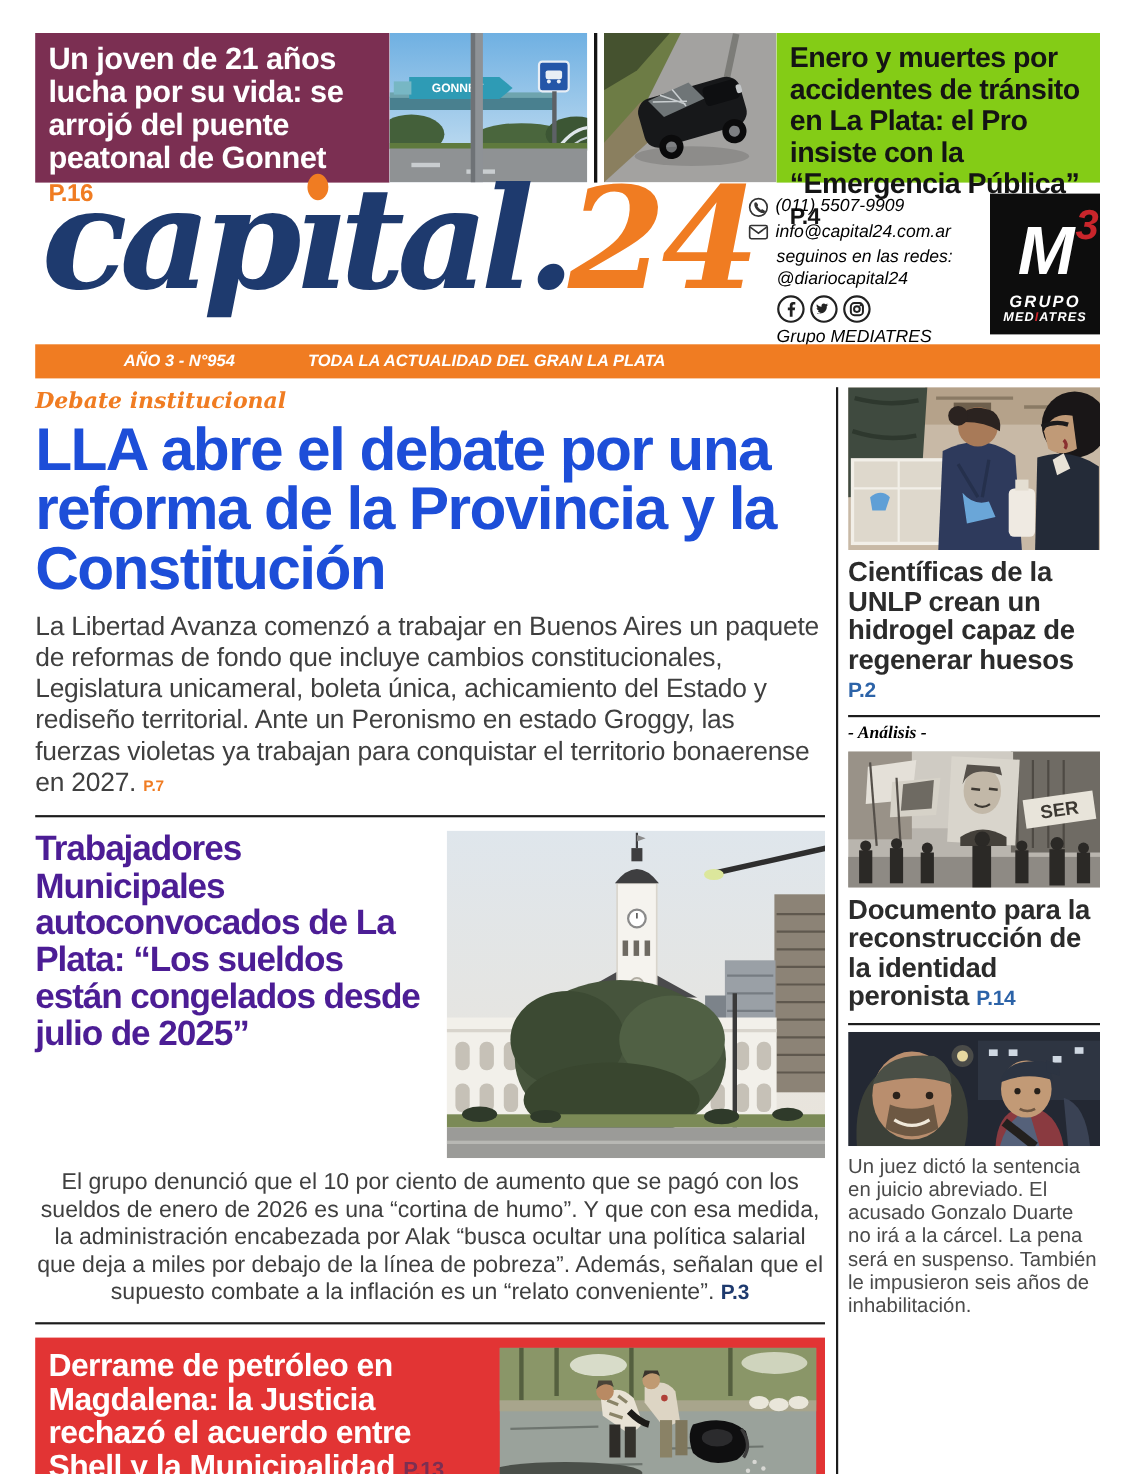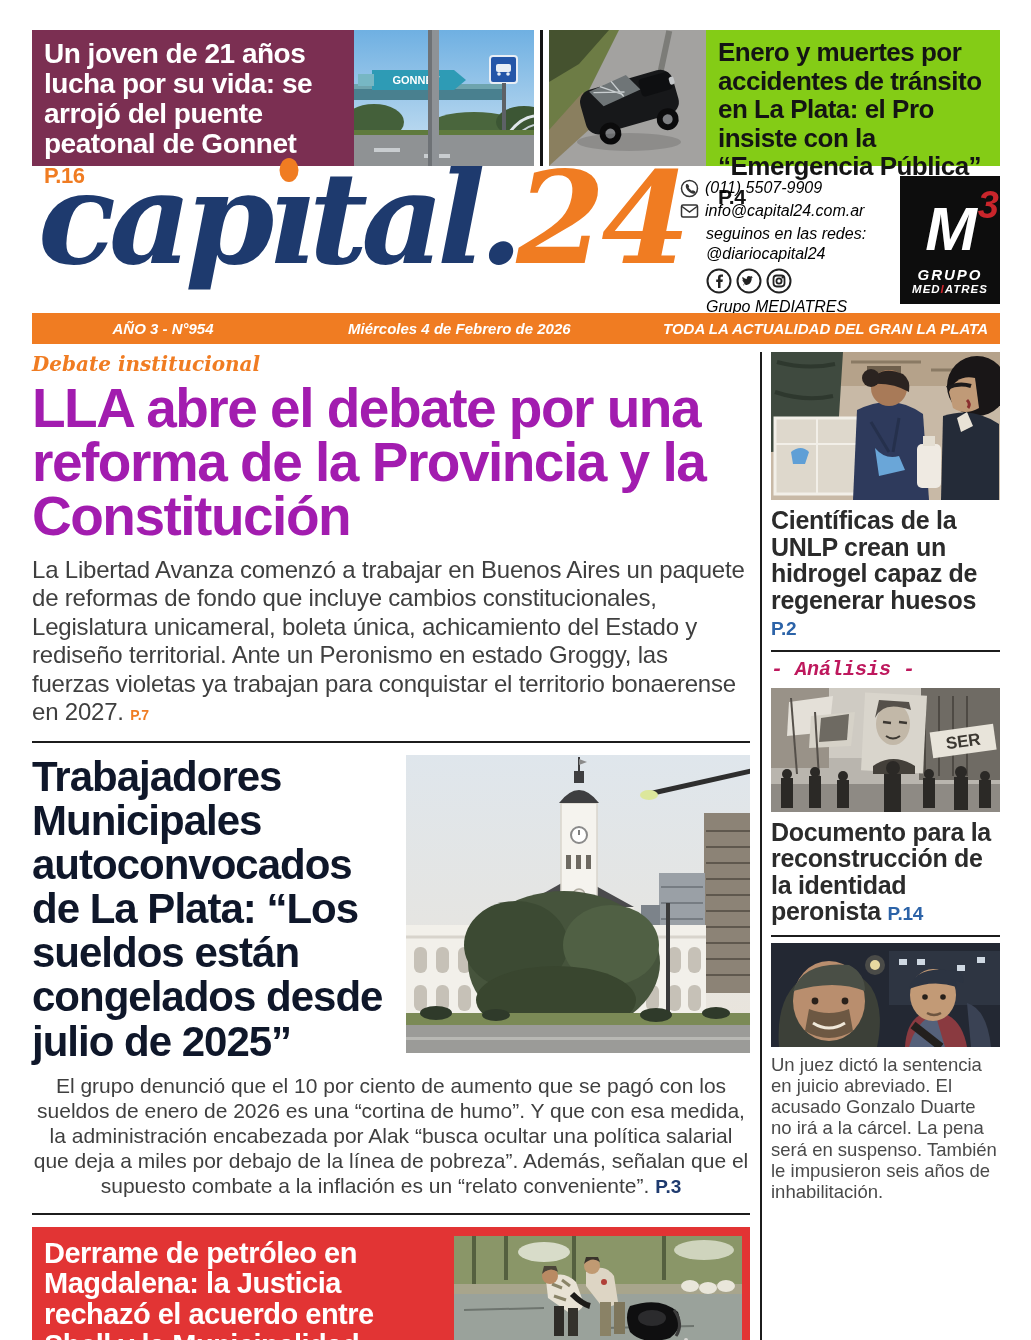--- a/index.html
+++ b/index.html
@@ -81,32 +81,32 @@
   .content { display:flex; margin-top:8px; }
   .main-col { width:728px; padding-right:10px; }
   .side-col { width:240px; border-left:2px solid #1c1c1c; padding-left:9px; }
 
   .kicker {
     font-family:"DejaVu Serif", serif; font-style:italic; font-weight:700;
     color:#F07C22; font-size:20px;
   }
   h1.lead-head {
     font-size:55px; font-weight:700; letter-spacing:-1.5px;
-    line-height:0.98; color:#a21caf; margin:6px 0 12px;
+    line-height:0.98; color:#1d4ed8; margin:6px 0 12px;
   }
   .lede {
     font-size:24px; color:#3F3F3F; line-height:1.19; letter-spacing:-0.2px;
   }
   .lede .pref { font-size:14px;margin-top:32px; }
   hr.rule { border:none; border-top:2px solid #1c1c1c; margin:14px 0 0; }
 
   .muni-row { display:flex; gap:12px; margin-top:12px; }
   .muni-head {
-    width:362px; font-size:42px; font-weight:700; letter-spacing:-1px;
-    line-height:1.05; color:#0f172a;
+    width:362px; font-size:32px; font-weight:700; letter-spacing:-1px;
+    line-height:1.05; color:#4c1d95;
   }
   .muni-photo { flex:1; height:298px; }
   .muni-body {
     margin-top:10px; font-size:21px; color:#3F3F3F; line-height:1.19;text-align:center;
   }
   .muni-body .pref { font-size:19px; }
 
   .oil-box {
     margin-top:12px; background:#E23434; display:flex; gap:10px;
     padding:9px 8px 9px 12px; height:140px;
@@ -120,22 +120,22 @@
 
   
   .side-photo { width:100%; display:block; }
   .side-head {
     font-size:25px; font-weight:700; letter-spacing:-0.3px;
     line-height:1.06; color:#2b2b2b; margin:7px 0 0;
   }
   .side-head .pref { font-size:19px; }
   hr.side-rule { border:none; border-top:2px solid #1c1c1c; margin:10px 0 6px; }
   .analysis {
-    font-family:Liberation Mono, monospace; font-style:italic; font-weight:700;
-    color:#be185d; font-size:20px; margin:2px 0 7px;
+    font-family:Liberation Serif, serif; font-style:italic; font-weight:700;
+    color:#000000; font-size:16px; margin:2px 0 7px;
   }
   .side-body {
     margin-top:7px; font-size:18.5px; color:#4a4a4a; line-height:1.15;
   }
   svg { display:block; }
 </style>
 </head>
 <body>
 
 <div class="page">
@@ -245,21 +245,20 @@
     </div>
 
     <div class="m3-box">
       <span class="m3-m"><span>M</span><span class="m3-3">3</span></span>
       <div class="m3-line1">GRUPO</div>
       <div class="m3-line2"><span>MED</span><span class="red-i">I</span><span>ATRES</span></div>
     </div>
 
     <div class="date-bar">
       <span class="edition">AÑO 3 - N°954</span>
-      <span class="date">Miércoles 4 de Febrero de 2026</span>
       <span class="tagline">TODA LA ACTUALIDAD DEL GRAN LA PLATA</span>
     </div>
   </div>
 
   <div class="content">
 
     <div class="main-col">
       <div class="kicker">Debate institucional</div>
       <h1 class="lead-head">LLA abre el debate por una reforma de la Provincia y la Constitución</h1>
       <p class="lede">

